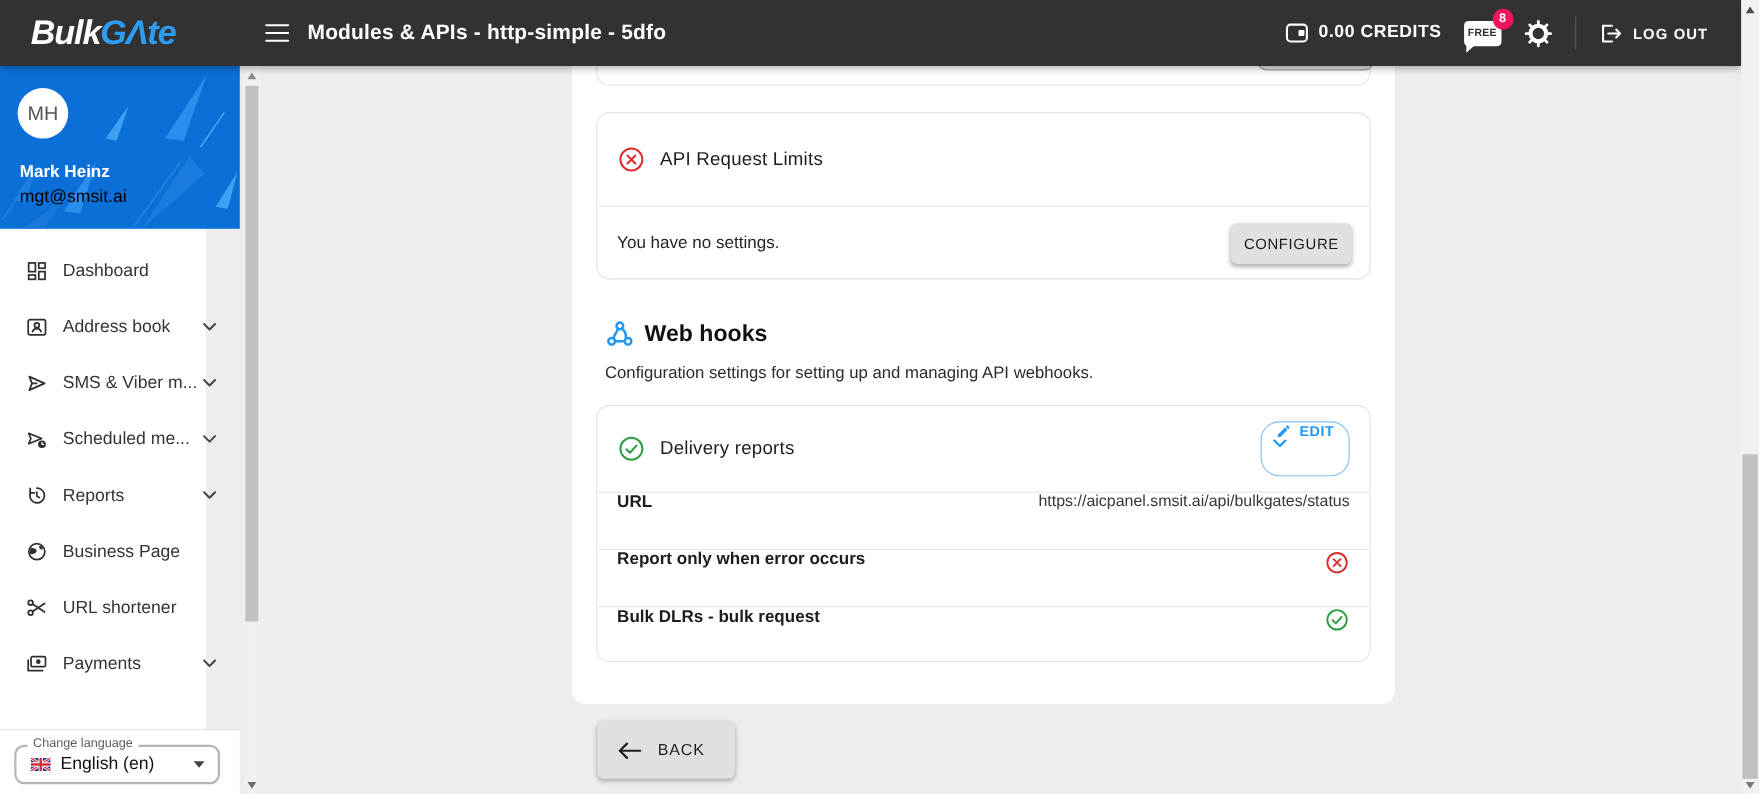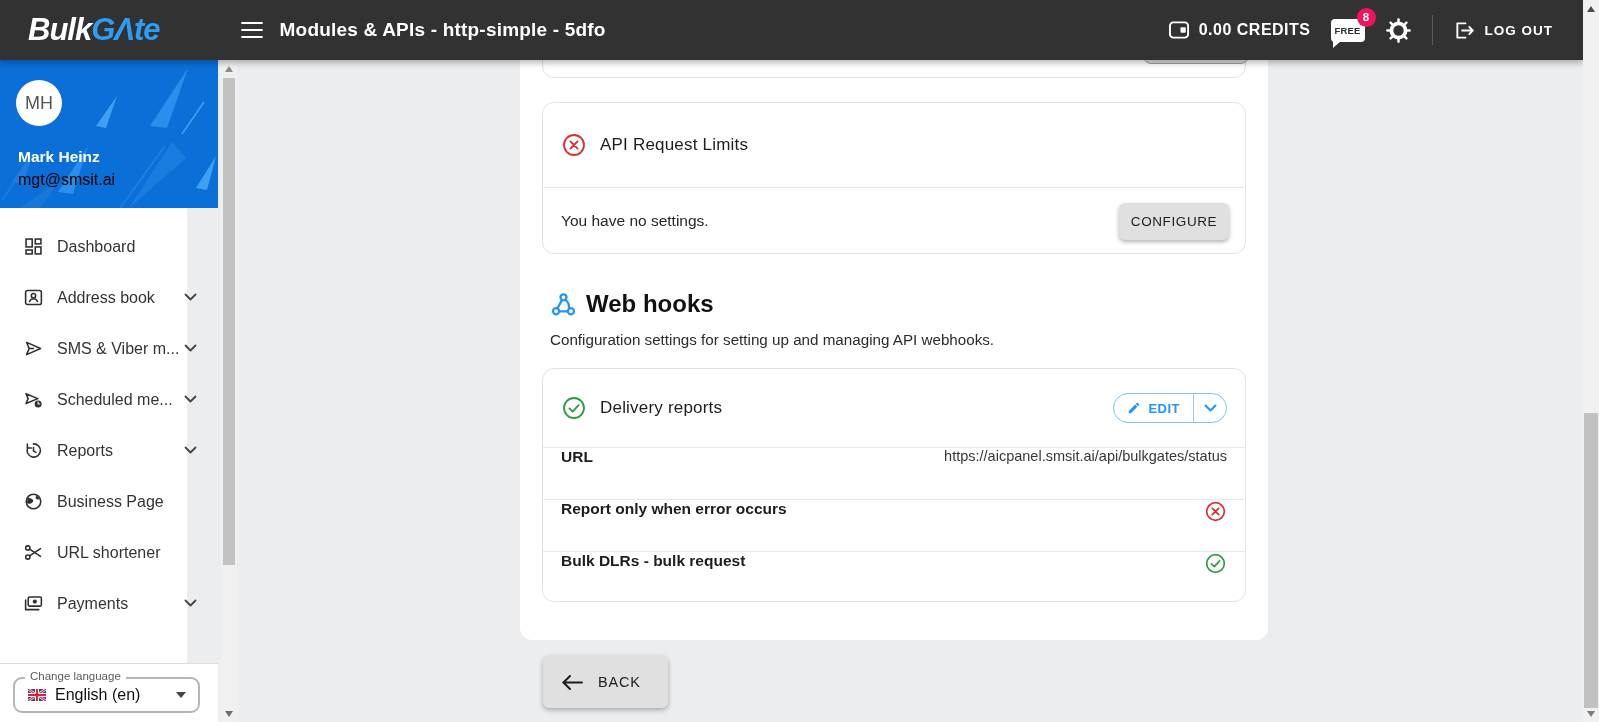--- a/index.html
+++ b/index.html
@@ -40,25 +40,25 @@
   .cut-button{position:absolute;left:623px;top:28px;width:106px;height:36px;background:#dedede;border:1px solid #9e9e9e;border-radius:8px;}
   .api-card{top:102px;height:152px;}
   .card-header{height:84px;display:flex;align-items:center;padding:0 18px;}
   .card-title{font-size:17px;font-weight:500;color:#1e1e1e;margin-left:13px;letter-spacing:.2px;}
   .api-body{height:67px;border-top:1px solid #e8e8e8;display:flex;align-items:center;padding:0 16px 0 18px;}
   .body-text{font-size:15.5px;color:#262626;}
   .gray-btn{margin-left:auto;width:110px;height:37px;background:var(--button-gray,#e0e0e0);border:none;border-radius:6px;
     font-family:"Liberation Sans",sans-serif;font-size:13.5px;font-weight:500;letter-spacing:.6px;color:#1d1d1d;
     box-shadow:0 2px 4px rgba(0,0,0,.3);cursor:pointer;}
   .section-head{position:absolute;left:30px;top:290px;display:flex;align-items:center;}
-  .section-title{font-size:24px;font-weight:700;color:#111;margin-left:9px;}
+  .section-title{font-size:21px;font-weight:700;color:#111;margin-left:9px;}
   .section-sub{position:absolute;left:30px;top:331px;font-size:15.2px;color:#2b2b2b;}
   .delivery-card{top:368px;height:234px;}
   .delivery-card .card-header{height:78px;}
-  .edit-split{margin-left:auto;height:30px;border:1px solid #84c0f6;border-radius:17px;display:flex;align-items:stretch;background:#fff;overflow:hidden;}
+  .edit-split{margin-left:auto;height:50px;border:1px solid #84c0f6;border-radius:17px;display:flex;align-items:stretch;background:#fff;overflow:hidden;flex-direction:column;}
   .edit-main{display:flex;align-items:center;padding:0 13px;cursor:pointer;color:var(--accent,#2196f3);}
   .edit-label{font-size:13px;font-weight:700;letter-spacing:.5px;margin-left:7px;color:var(--accent,#2196f3);}
   .edit-sep{width:1px;background:#9ccaf7;}
   .edit-caret{width:32px;display:flex;align-items:center;justify-content:center;cursor:pointer;color:var(--accent,#2196f3);}
   .drow{height:52px;border-top:1px solid #e8e8e8;display:flex;align-items:flex-start;padding:0 18px;}
   .drow-label{font-size:15.5px;font-weight:700;color:#1d1d1d;}
   .drow-value{margin-left:auto;font-size:14.5px;color:#373737;}
   .drow-status{margin-left:auto;display:flex;align-items:center;}
   .ic-error{color:var(--error,#d92f2f);display:flex;}
   .ic-success{color:var(--success,#2e9c44);display:flex;}

